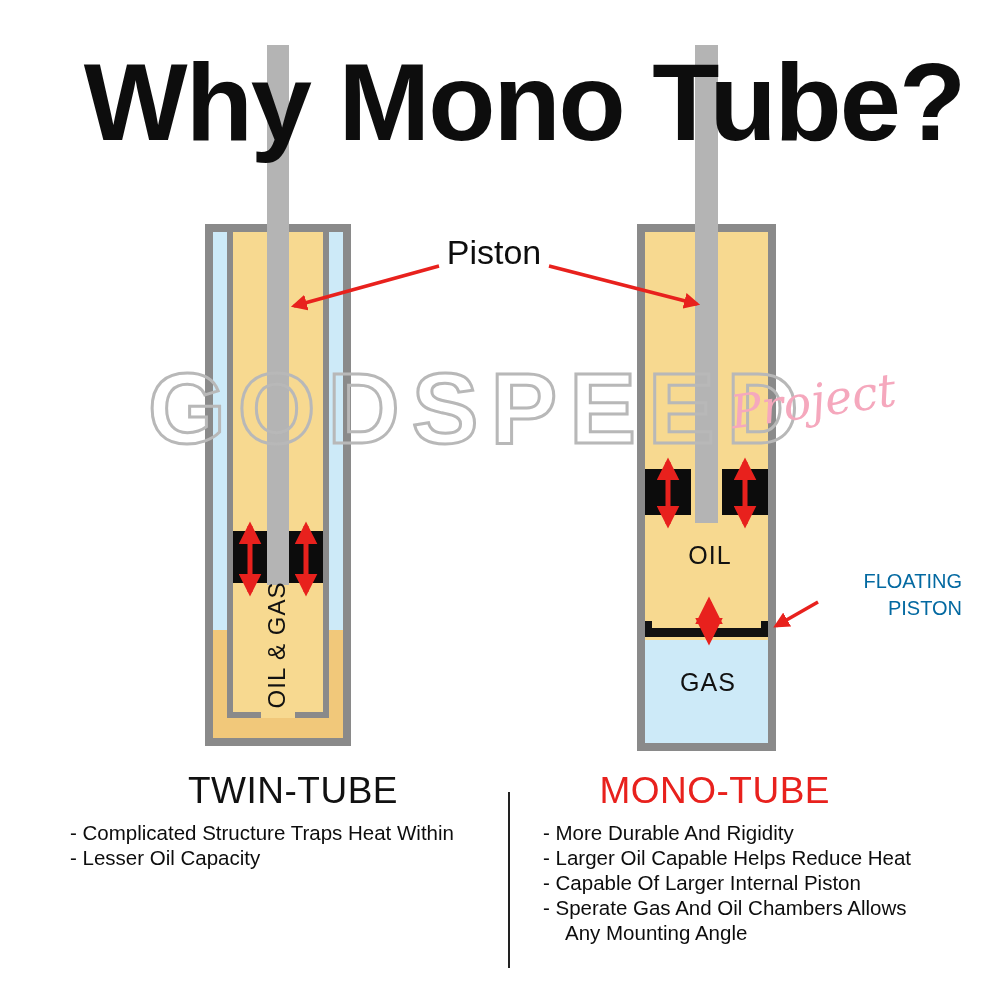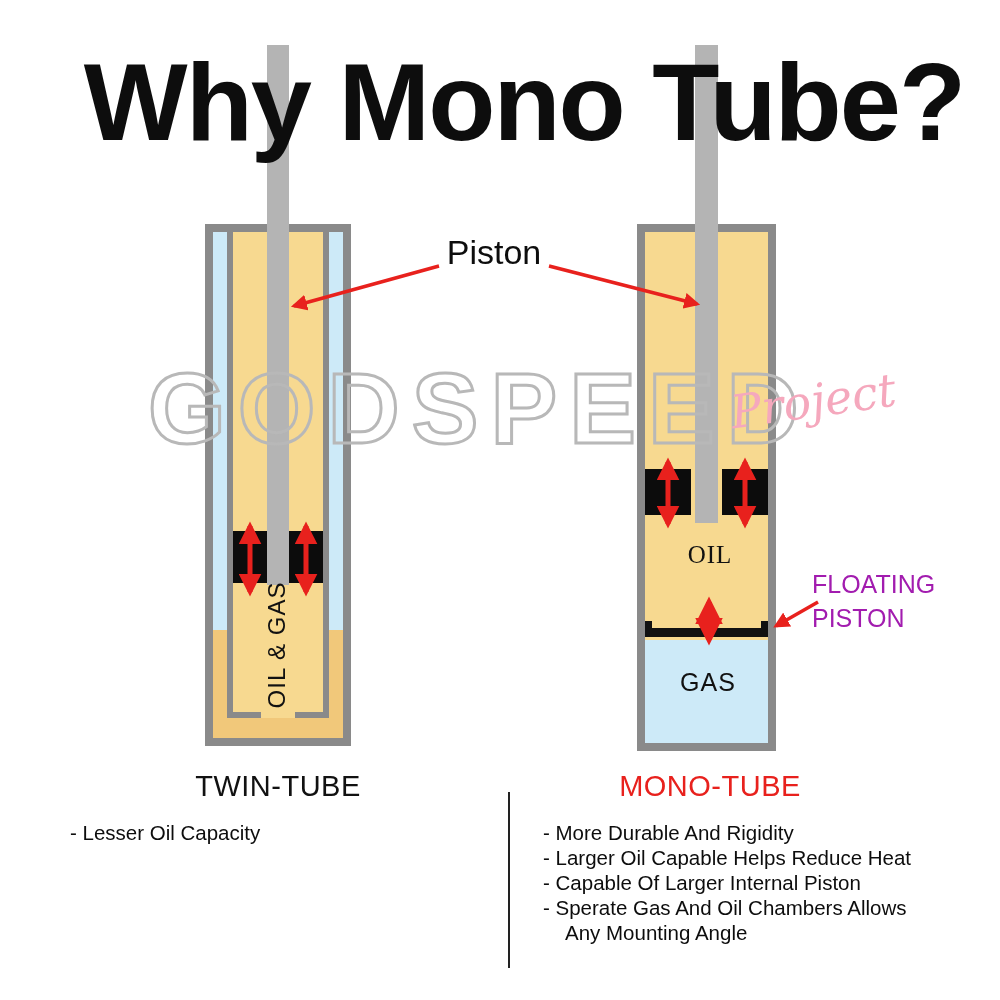--- a/index.html
+++ b/index.html
@@ -52,38 +52,38 @@
   
   .chamber-text { position:absolute; z-index:7; font-size:25px; color:#111; text-align:center; letter-spacing:1px; }
   .oilgas-label {
     position:absolute; left:208px; top:630px; width:140px; height:30px; z-index:7;
     transform:rotate(-90deg); text-align:center; font-size:24px; letter-spacing:1px; color:#111;
   }
 
   
   .piston-label { position:absolute; left:394px; top:233px; width:200px; text-align:center;
     font-size:34px; color:#0d0d0d; z-index:9; }
-  .floating-label { position:absolute; left:812px; top:568px; width:150px; text-align:left;
-    font-size:25px; line-height:1.35; color:#a21caf; z-index:9; }
+  .floating-label { position:absolute; left:812px; top:568px; width:150px; text-align:right;
+    font-size:20px; line-height:1.35; color:#0369a1; z-index:9; }
 
   
   .wm-main {
     position:absolute; left:148px; top:358px; z-index:6;
     font-size:100px; font-weight:700; letter-spacing:12px; line-height:1;
     color:transparent; -webkit-text-stroke:3px #b8b8b8; white-space:nowrap;text-align:right;
   }
   .wm-sub {
     position:absolute; left:730px; top:374px; z-index:6;
     font-family:"DejaVu Serif", serif; font-style:italic; font-size:46px;
     color:#f5a8bd; transform:rotate(-8deg); white-space:nowrap;
   }
 
   
-  .tube-name { position:absolute; top:770px; width:240px; text-align:center;
-    font-size:29px; letter-spacing:0.5px; z-index:9; }
+  .tube-name { position:absolute; top:770px; width:240px; text-align:right;
+    font-size:37px; letter-spacing:0.5px; z-index:9; }
   .twin-name { left:158px; color:#111; }
   .mono-name { left:590px; color:#e8211d; }
 
   .divider { position:absolute; left:508px; top:792px; width:2px; height:176px; background:#222; z-index:9; }
 
   .points { position:absolute; top:820px; width:455px; z-index:9;
     font-size:20.5px; line-height:25px; color:#0d0d0d; }
   .points-left { left:70px; }
   .points-right { left:543px; }
   .point { white-space:pre-line; padding-left:22px; text-indent:-22px; }
@@ -113,21 +113,21 @@
 
   <div class="mono-outer">
     <div class="mono-gas"></div>
     <div class="floating-piston">
       <span class="fp-tick fp-tick-l"></span>
       <span class="fp-tick fp-tick-r"></span>
     </div>
   </div>
   <div class="piston-block" style="left:645px; top:469px; width:46px; height:46px;"></div>
   <div class="piston-block" style="left:722px; top:469px; width:46px; height:46px;"></div>
-  <div class="chamber-text" style="left:660px; top:541px; width:100px;font-family:Liberation Serif, serif;">OIL</div>
+  <div class="chamber-text" style="left:660px; top:541px; width:100px;">OIL</div>
   <div class="chamber-text" style="left:658px; top:668px; width:100px;">GAS</div>
 
   <div class="wm-main">GODSPEED</div>
   <div class="wm-sub">Project</div>
 
   <div class="piston-label">Piston</div>
   <div class="floating-label">
     <span style="display:block">FLOATING</span>
     <span style="display:block">PISTON</span>
   </div>
@@ -146,20 +146,21 @@
     <line x1="745" y1="462" x2="745" y2="524" stroke="#e8211d" stroke-width="5" marker-start="url(#ah)" marker-end="url(#ah)"></line>
     <line x1="709" y1="602" x2="709" y2="640" stroke="#e8211d" stroke-width="6" marker-start="url(#ah)" marker-end="url(#ah)"></line>
     <line x1="818" y1="602" x2="776" y2="626" stroke="#e8211d" stroke-width="3.5" marker-end="url(#ah)"></line>
   </svg>
 
   <div class="tube-name twin-name">TWIN-TUBE</div>
   <div class="tube-name mono-name">MONO-TUBE</div>
   <div class="divider"></div>
 
   <div class="points points-left">
+    <div class="point">- Complicated Structure Traps Heat Within</div>
     <div class="point">- Lesser Oil Capacity</div>
   </div>
 
   <div class="points points-right">
     <div class="point">- More Durable And Rigidity</div>
     <div class="point">- Larger Oil Capable Helps Reduce Heat</div>
     <div class="point">- Capable Of Larger Internal Piston</div>
     <div class="point">- Sperate Gas And Oil Chambers Allows
 Any Mounting Angle</div>
   </div>

